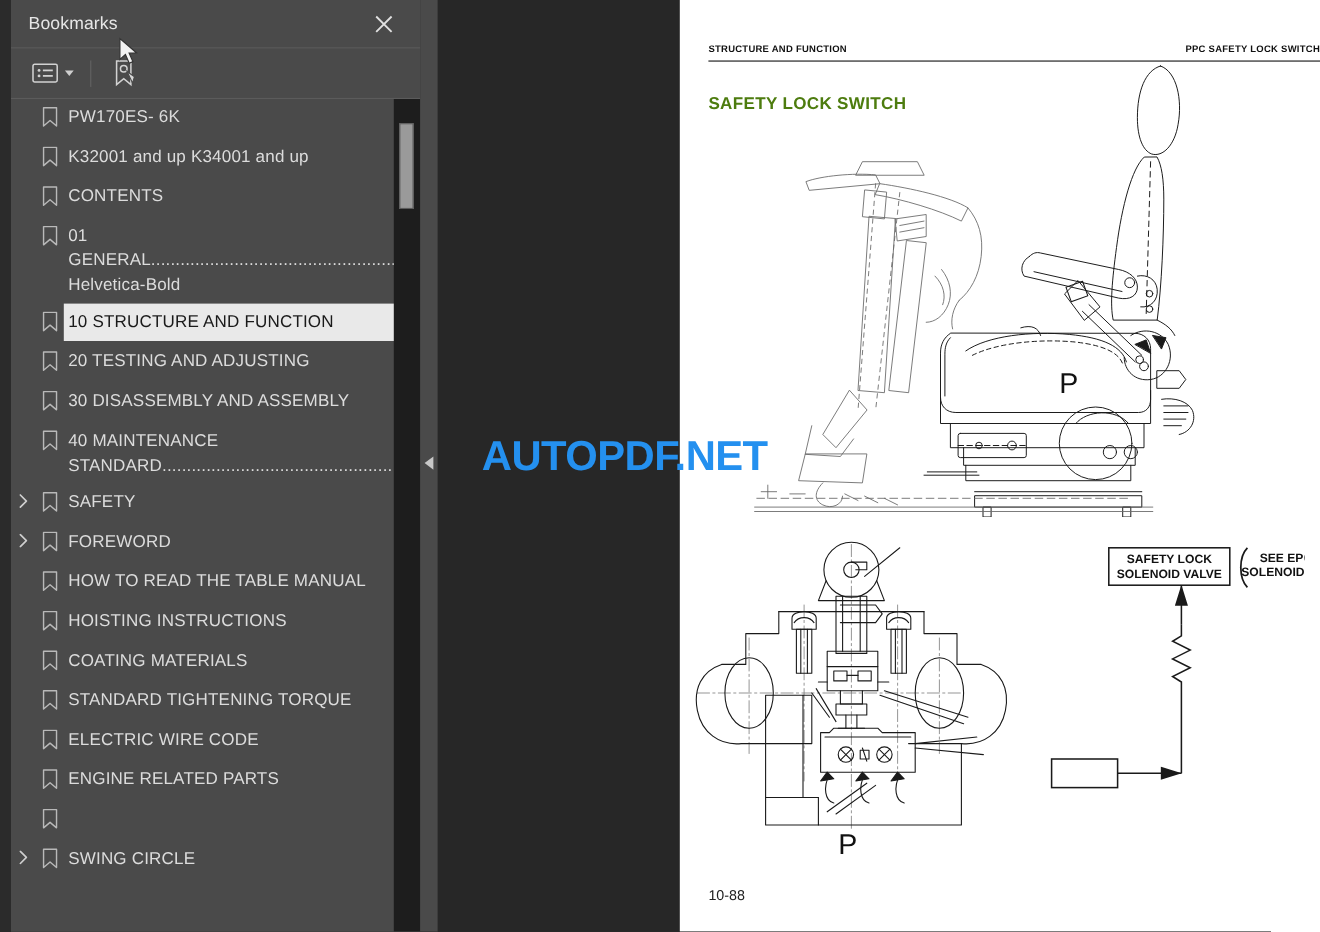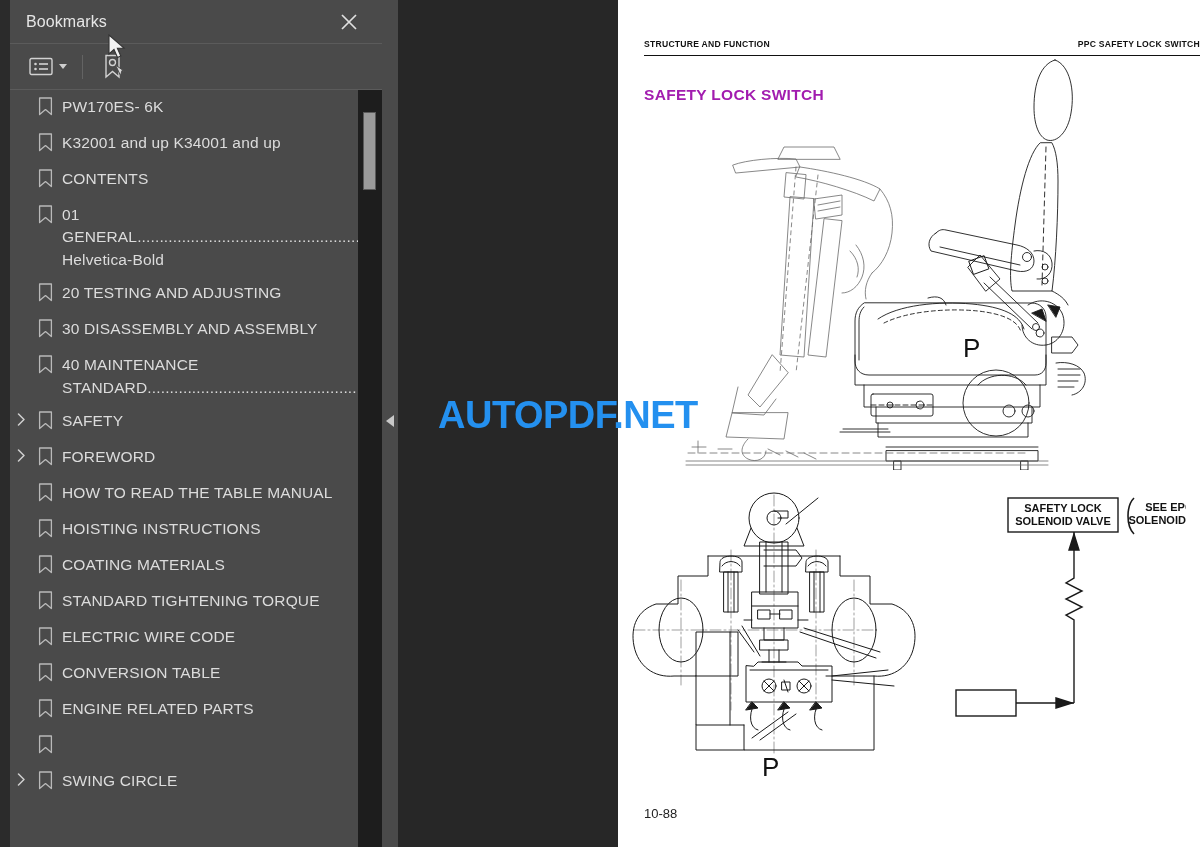--- a/index.html
+++ b/index.html
@@ -108,21 +108,21 @@
     position: absolute; left: 26px; right: 10px; top: 39px;
     display: flex; justify-content: space-between; align-items: flex-end;
     border-bottom: 1.4px solid #111;
     padding-bottom: 6px;
   }
   .doc-header span {
     font-size: 8.6px; font-weight: bold; color: #111; letter-spacing: .25px;
   }
   .doc-title {
     position: absolute; left: 26px; top: 86px;
-    font-size: 15.5px; font-weight: bold; color: #a21caf; letter-spacing: .3px;
+    font-size: 15.5px; font-weight: bold; color: #4d7c0f; letter-spacing: .3px;
   }
   .page-no {
     position: absolute; left: 26px; top: 806px;
     font-size: 13px; color: #222;
   }
 
   .fig { position: absolute; }
   #fig-seat { left: 10px; top: 55px; width: 575px; height: 415px; }
   #fig-valve { left: 8px; top: 480px; width: 560px; height: 310px; }
 
@@ -222,20 +222,33 @@
             </div>
             <div class="bm-ico">
               <svg width="15" height="19" viewBox="0 0 15 19">
                 <path d="M1.6 1 H13.4 V17.6 L7.5 12.6 L1.6 17.6 Z" fill="none" stroke="#b9b9b9" stroke-width="1.3" stroke-linejoin="round"></path>
               </svg>
             </div>
             <div class="bm-label">01
 GENERAL.............................................................
 Helvetica-Bold</div>
           </div>
+          <div class="bm-row selected">
+            <div class="bm-chev empty">
+              <svg width="9" height="13" viewBox="0 0 9 13">
+                <path d="M1.5 1 L7 6.5 L1.5 12" fill="none" stroke="#cfcfcf" stroke-width="1.5" stroke-linecap="round" stroke-linejoin="round"></path>
+              </svg>
+            </div>
+            <div class="bm-ico">
+              <svg width="15" height="19" viewBox="0 0 15 19">
+                <path d="M1.6 1 H13.4 V17.6 L7.5 12.6 L1.6 17.6 Z" fill="none" stroke="#b9b9b9" stroke-width="1.3" stroke-linejoin="round"></path>
+              </svg>
+            </div>
+            <div class="bm-label">10 STRUCTURE AND FUNCTION</div>
+          </div>
           <div class="bm-row">
             <div class="bm-chev empty">
               <svg width="9" height="13" viewBox="0 0 9 13">
                 <path d="M1.5 1 L7 6.5 L1.5 12" fill="none" stroke="#cfcfcf" stroke-width="1.5" stroke-linecap="round" stroke-linejoin="round"></path>
               </svg>
             </div>
             <div class="bm-ico">
               <svg width="15" height="19" viewBox="0 0 15 19">
                 <path d="M1.6 1 H13.4 V17.6 L7.5 12.6 L1.6 17.6 Z" fill="none" stroke="#b9b9b9" stroke-width="1.3" stroke-linejoin="round"></path>
               </svg>
@@ -352,33 +365,20 @@
               <svg width="9" height="13" viewBox="0 0 9 13">
                 <path d="M1.5 1 L7 6.5 L1.5 12" fill="none" stroke="#cfcfcf" stroke-width="1.5" stroke-linecap="round" stroke-linejoin="round"></path>
               </svg>
             </div>
             <div class="bm-ico">
               <svg width="15" height="19" viewBox="0 0 15 19">
                 <path d="M1.6 1 H13.4 V17.6 L7.5 12.6 L1.6 17.6 Z" fill="none" stroke="#b9b9b9" stroke-width="1.3" stroke-linejoin="round"></path>
               </svg>
             </div>
             <div class="bm-label">ELECTRIC WIRE CODE</div>
-          </div>
-          <div class="bm-row">
-            <div class="bm-chev empty">
-              <svg width="9" height="13" viewBox="0 0 9 13">
-                <path d="M1.5 1 L7 6.5 L1.5 12" fill="none" stroke="#cfcfcf" stroke-width="1.5" stroke-linecap="round" stroke-linejoin="round"></path>
-              </svg>
-            </div>
-            <div class="bm-ico">
-              <svg width="15" height="19" viewBox="0 0 15 19">
-                <path d="M1.6 1 H13.4 V17.6 L7.5 12.6 L1.6 17.6 Z" fill="none" stroke="#b9b9b9" stroke-width="1.3" stroke-linejoin="round"></path>
-              </svg>
-            </div>
-            <div class="bm-label">CONVERSION TABLE</div>
           </div>
           <div class="bm-row">
             <div class="bm-chev empty">
               <svg width="9" height="13" viewBox="0 0 9 13">
                 <path d="M1.5 1 L7 6.5 L1.5 12" fill="none" stroke="#cfcfcf" stroke-width="1.5" stroke-linecap="round" stroke-linejoin="round"></path>
               </svg>
             </div>
             <div class="bm-ico">
               <svg width="15" height="19" viewBox="0 0 15 19">
                 <path d="M1.6 1 H13.4 V17.6 L7.5 12.6 L1.6 17.6 Z" fill="none" stroke="#b9b9b9" stroke-width="1.3" stroke-linejoin="round"></path>

